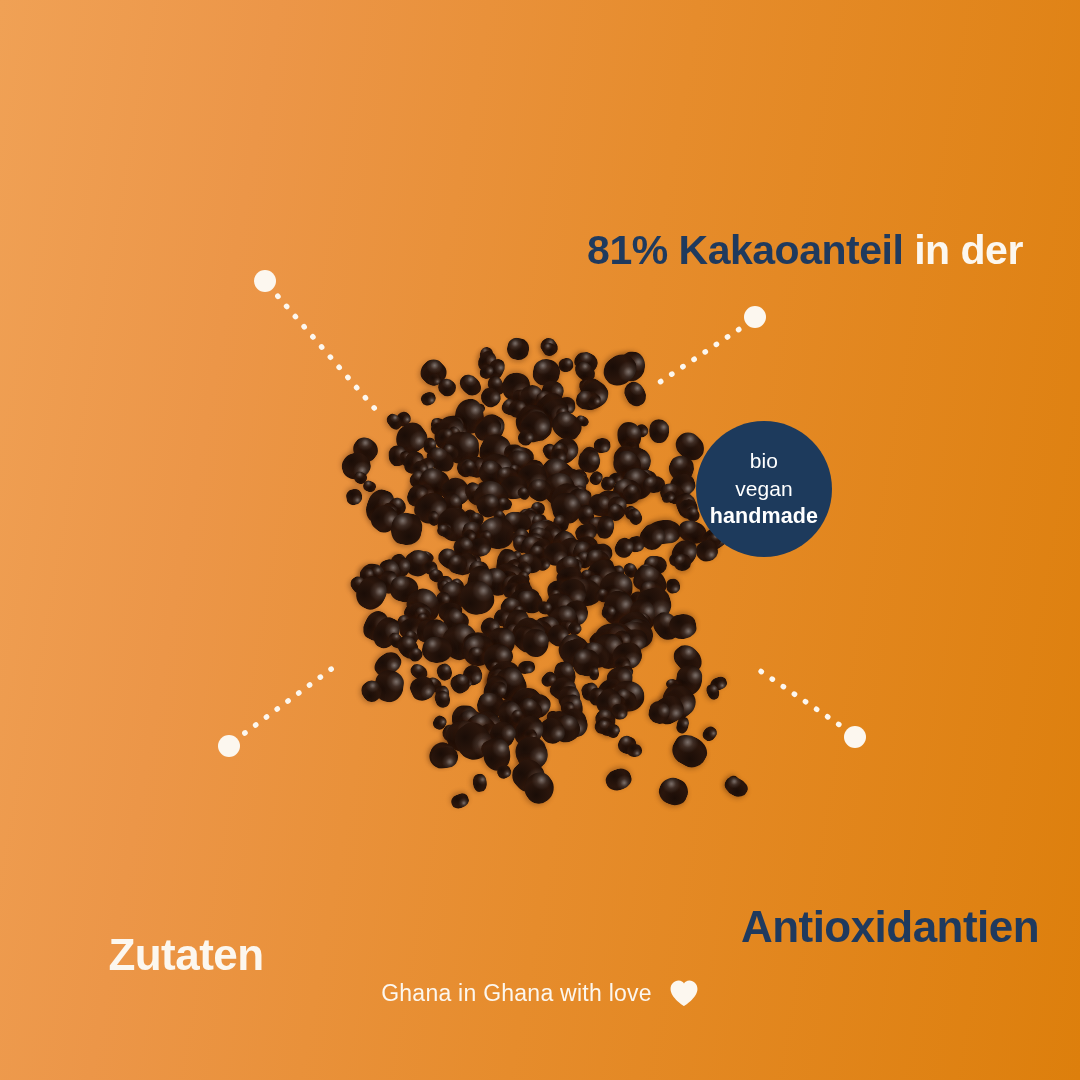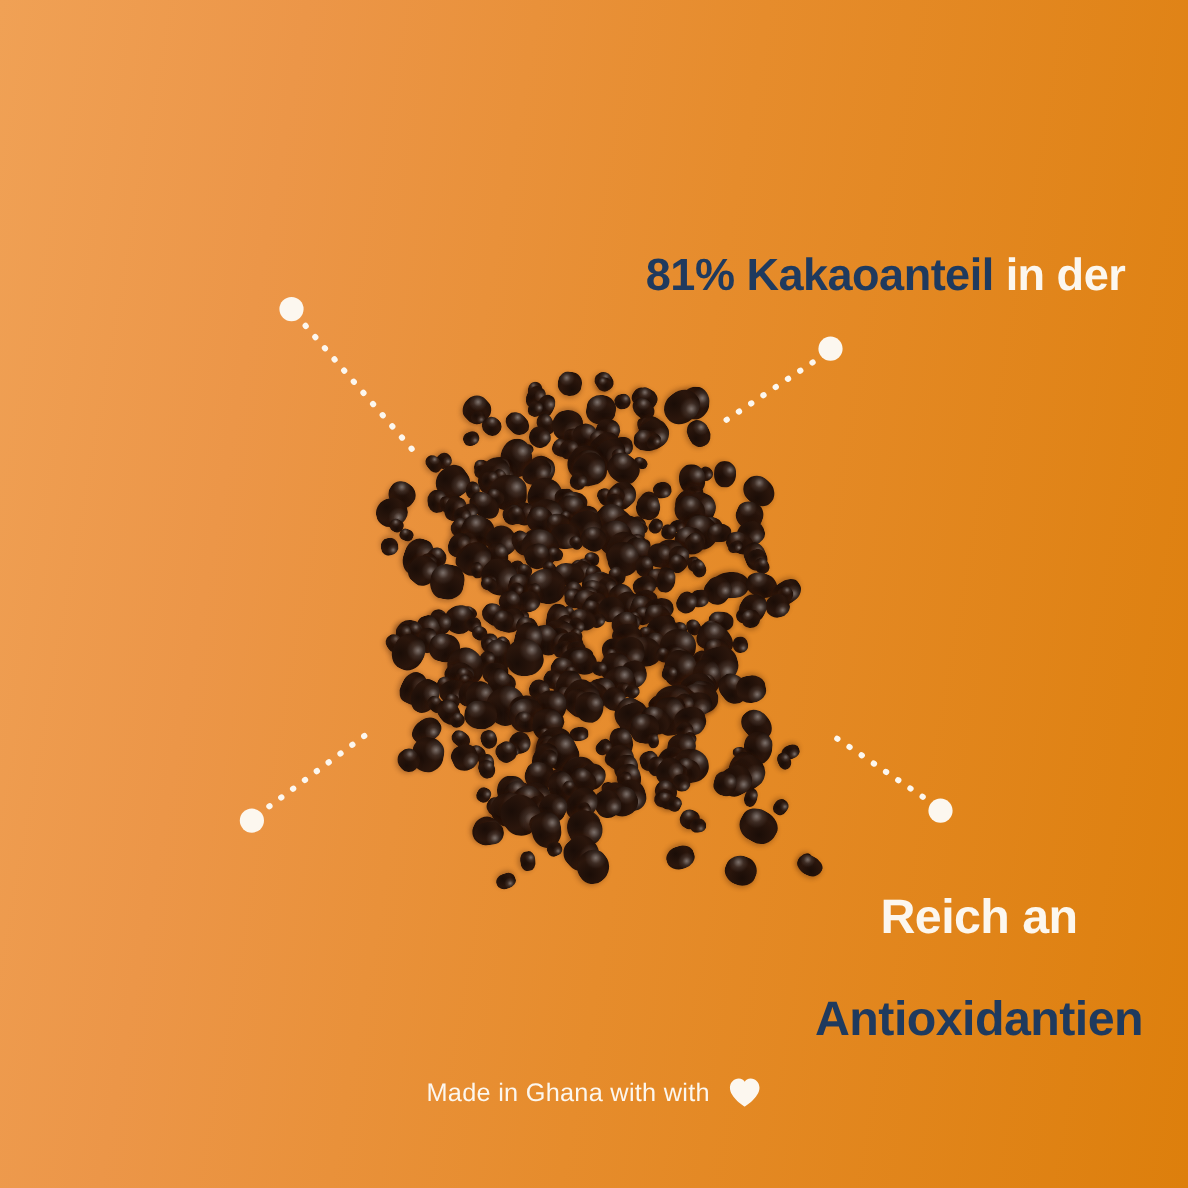--- a/index.html
+++ b/index.html
@@ -635,28 +635,34 @@
   <div class="callout" id="callout-bio-kakaonibs">
     <br>
   </div>
 
   <div class="callout" id="callout-kakaoanteil">
     <span class="navy">81% Kakaoanteil</span><span class="cream"> in der</span><br>
   </div>
 
   <div class="callout" id="callout-zutaten">
     <br>
+    <span class="cream">Zutaten</span>
   </div>
 
   <div class="callout" id="callout-antioxidantien">
-    <span class="cream">Reich an</span><br>
+    <br>
     <span class="navy">Antioxidantien</span>
   </div>
 
+  <div id="badge">
+    <span class="bl">bio</span>
+    <span class="bl">vegan</span>
+    <span class="bl strong">handmade</span>
+  </div>
 
   <div id="footer">
-    <span id="footer-text">Made in Ghana with with</span>
+    <span id="footer-text">Ghana in Ghana with love</span>
     <svg id="heart-icon" width="30" height="28" viewBox="0 0 32 30">
       <path d="M16 29C16 29 1.6 20.2 1.6 10.6C1.6 5.3 5.5 1.5 10.2 1.5C13.1 1.5 15 3.0 16 4.7C17 3.0 18.9 1.5 21.8 1.5C26.5 1.5 30.4 5.3 30.4 10.6C30.4 20.2 16 29 16 29Z" fill="#fcf7ef"></path>
     </svg>
   </div>
 
 </div>
 
 </body></html>

